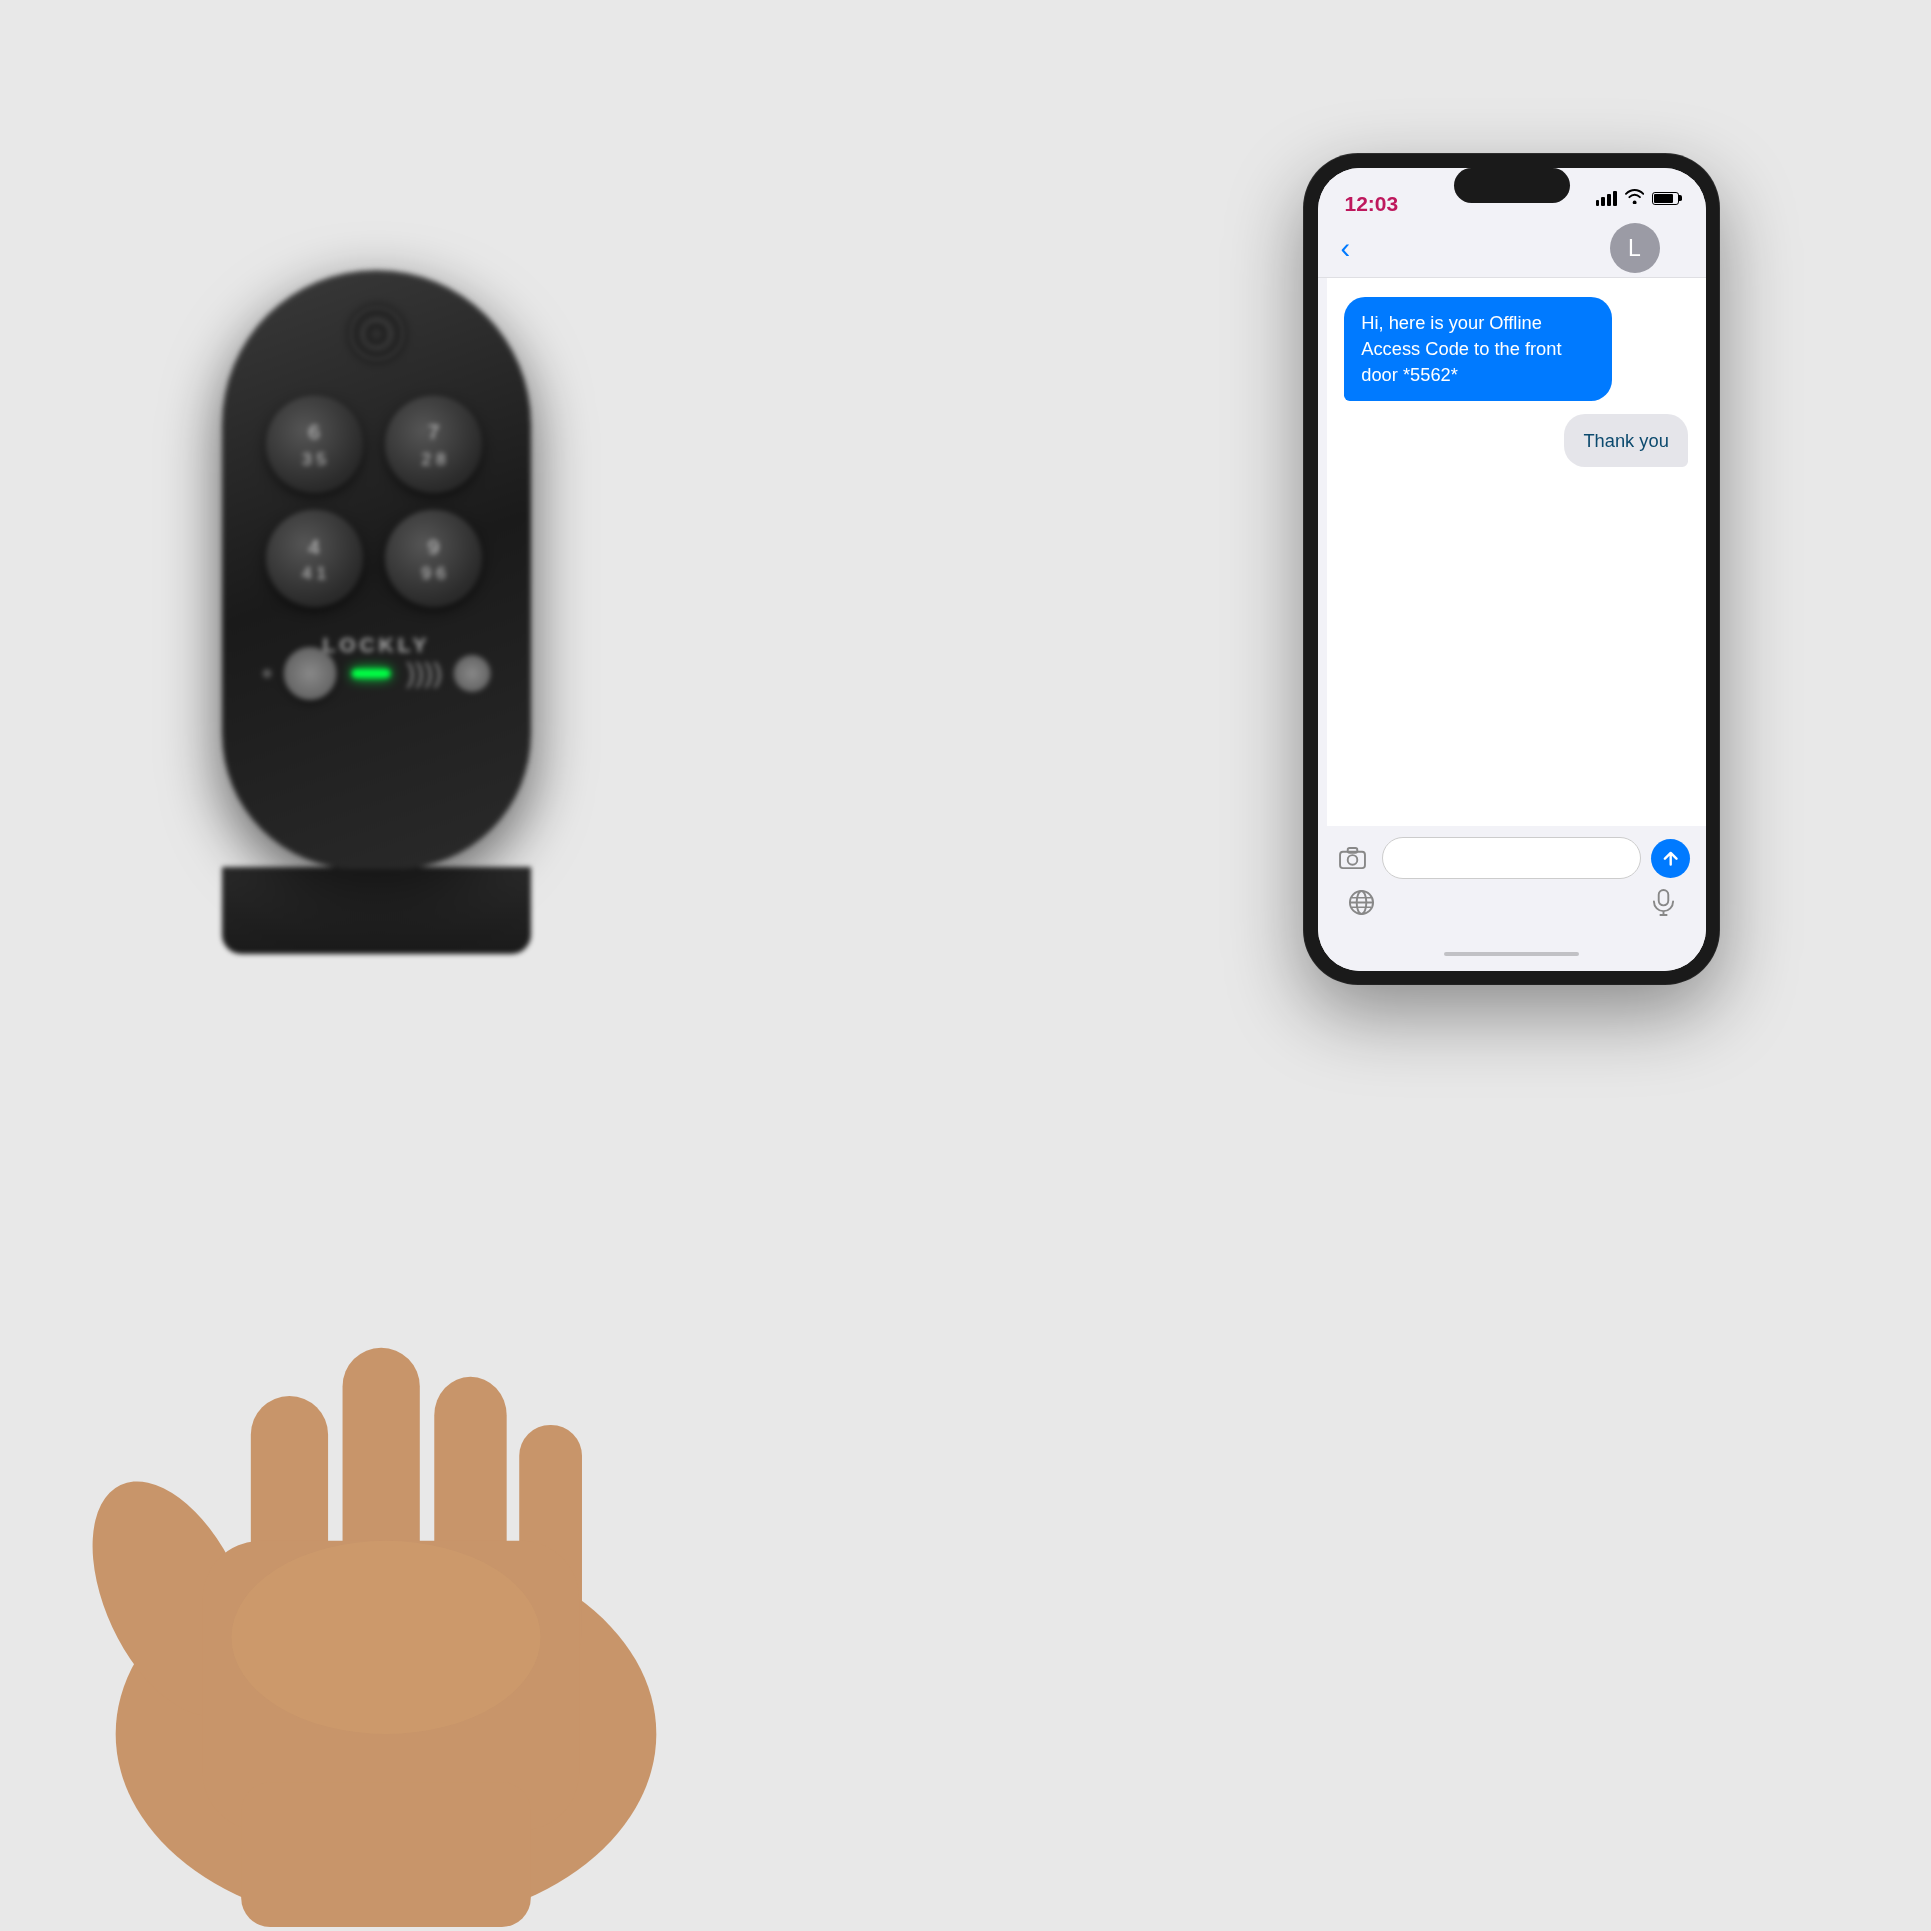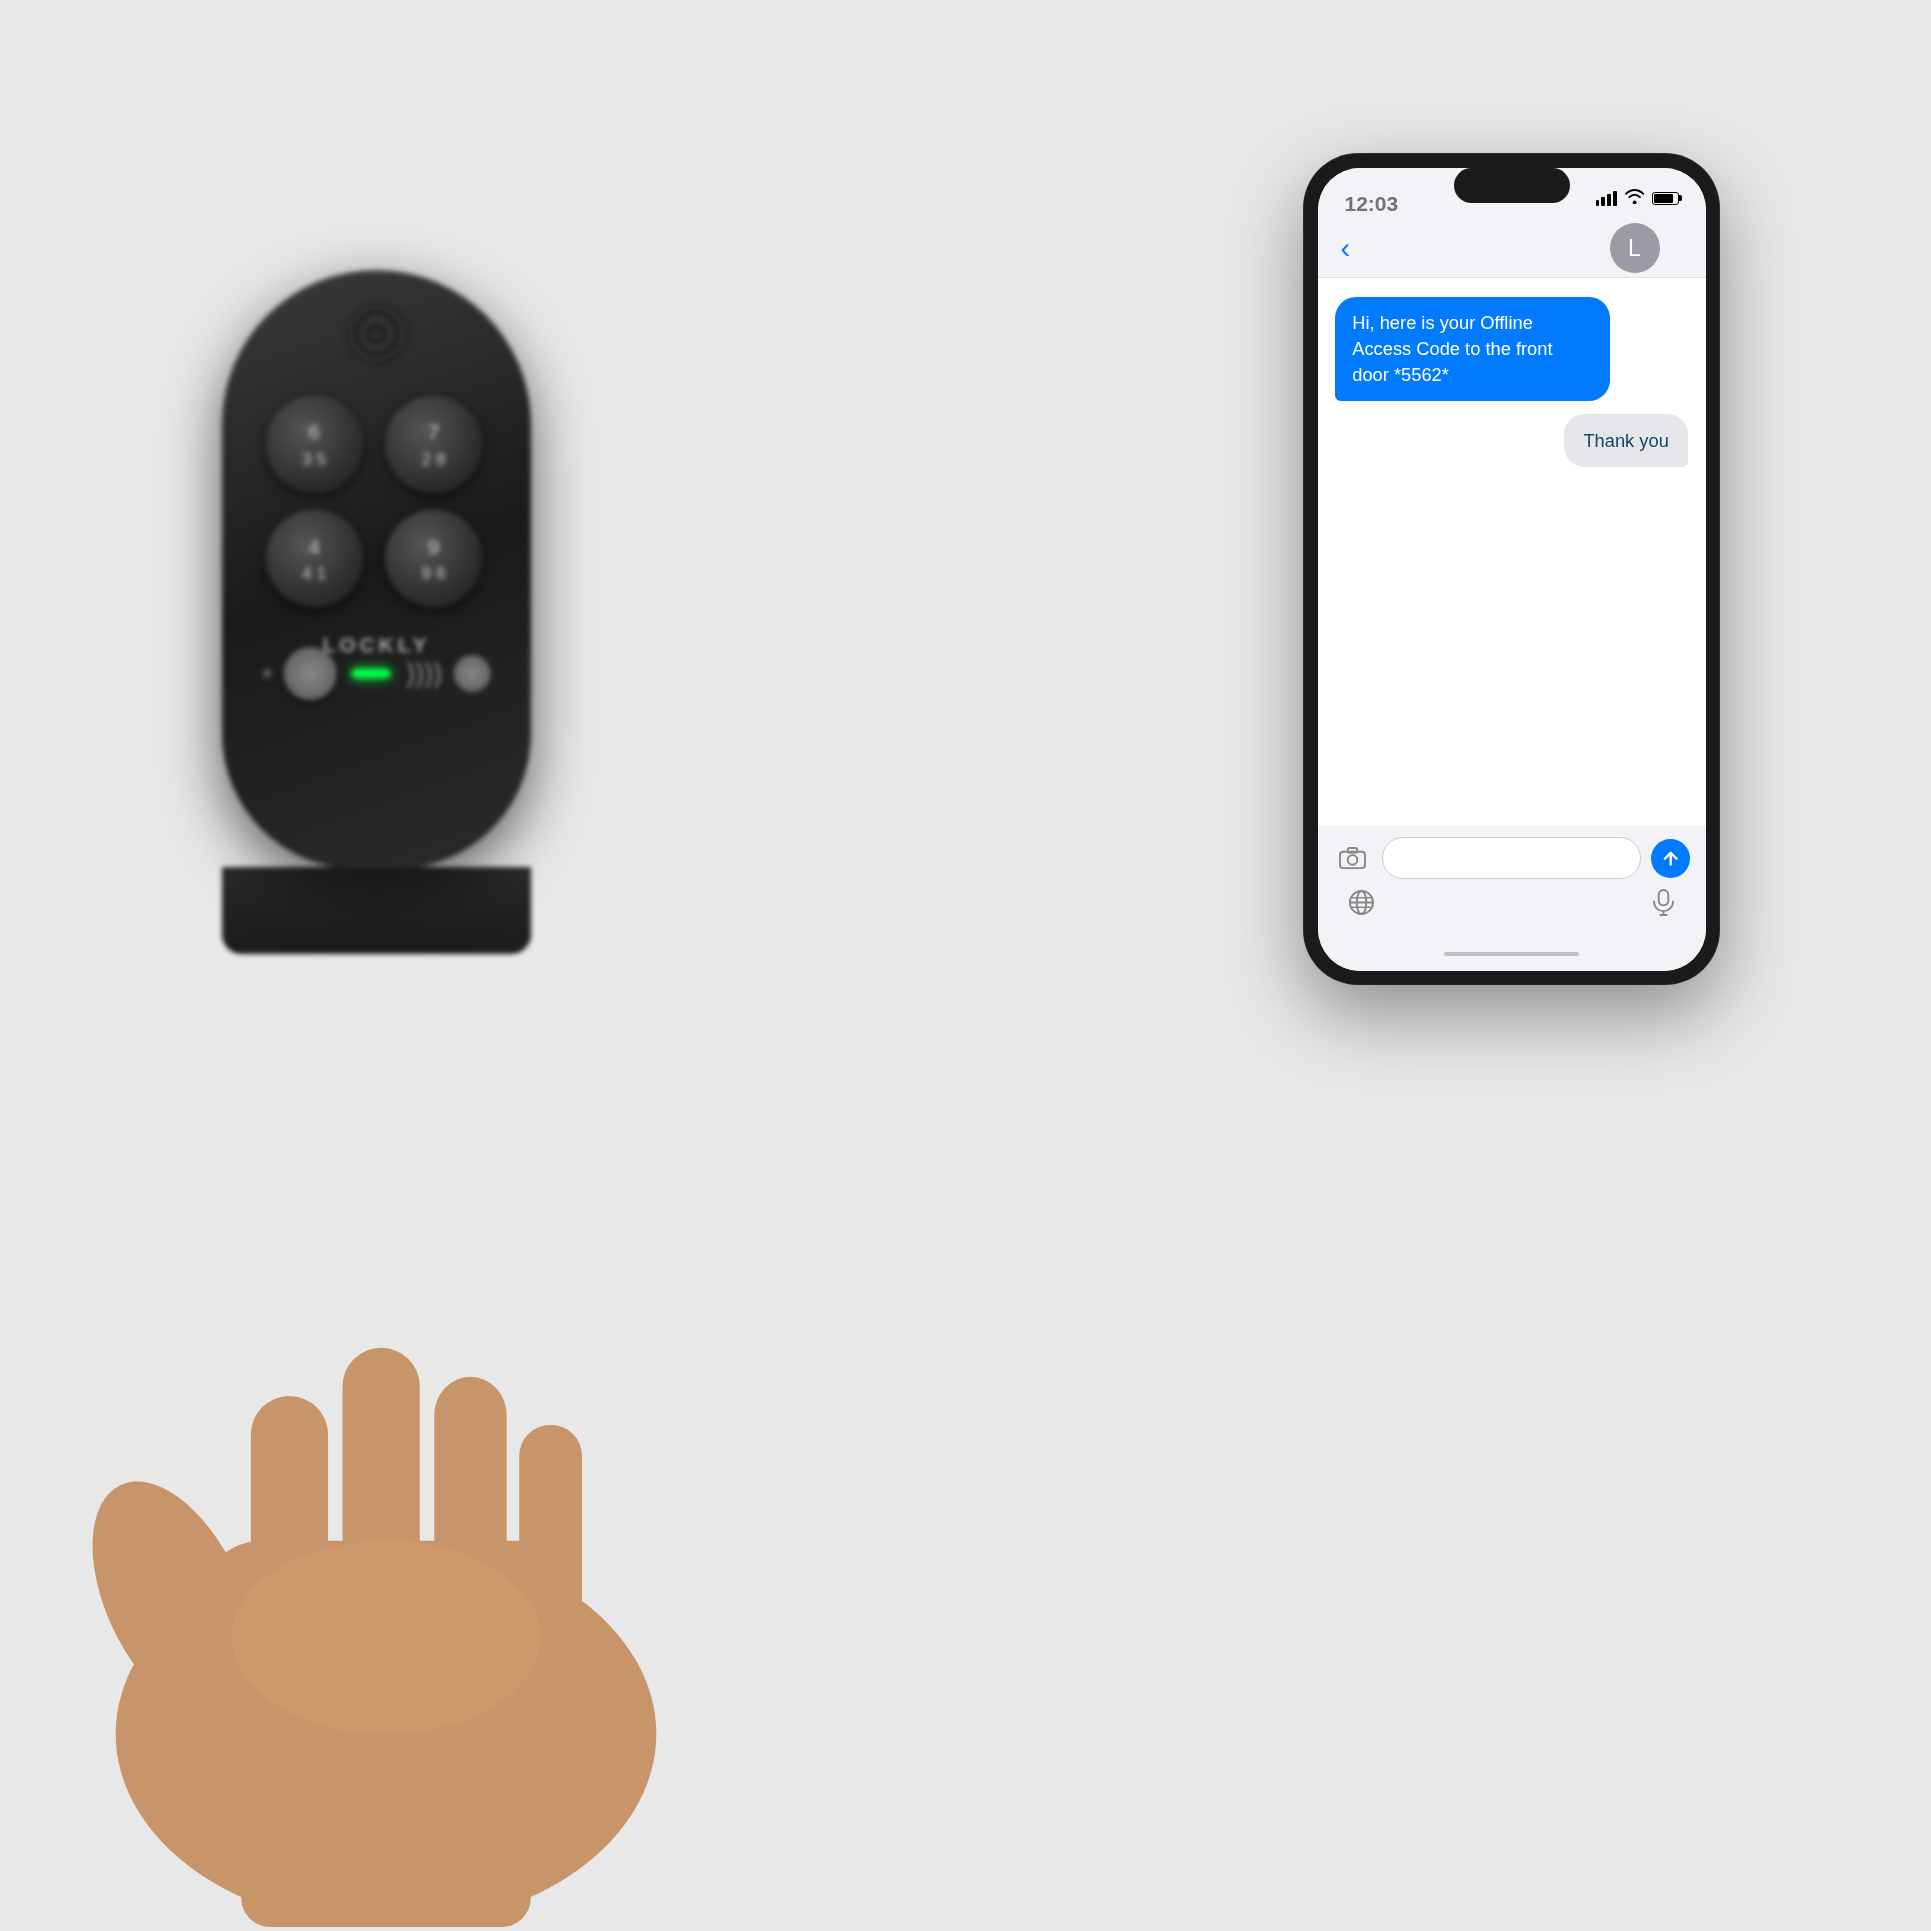--- a/index.html
+++ b/index.html
@@ -195,21 +195,21 @@
       display: flex;
       align-items: center;
       justify-content: space-between;
       padding: 9.7px 27px 0;
       flex-shrink: 0;
     }
 
     .status-time {
       font-size: 21px;
       font-weight: 600;
-      color: #737373;
+      color: #be185d;
       margin-top: 11px;
     }
 
     .status-icons {
       display: flex;
       align-items: center;
       gap: 7.7px;
     }
 
     .signal-bars {
@@ -295,20 +295,21 @@
 
     
     .messages-area {
       flex: 1;
       background: #fff;
       padding: 19.3px 17.4px;
       overflow: hidden;
       display: flex;
       flex-direction: column;
       gap: 13.5px;
+      margin-left: 9px;
     }
 
     .bubble-sent {
       align-self: flex-start;
       background: #007aff;
       color: white;
       border-radius: 21px 21px 21px 5.8px;
       padding: 13.5px 17.4px;
       font-size: 18.3px;
       line-height: 1.4;

